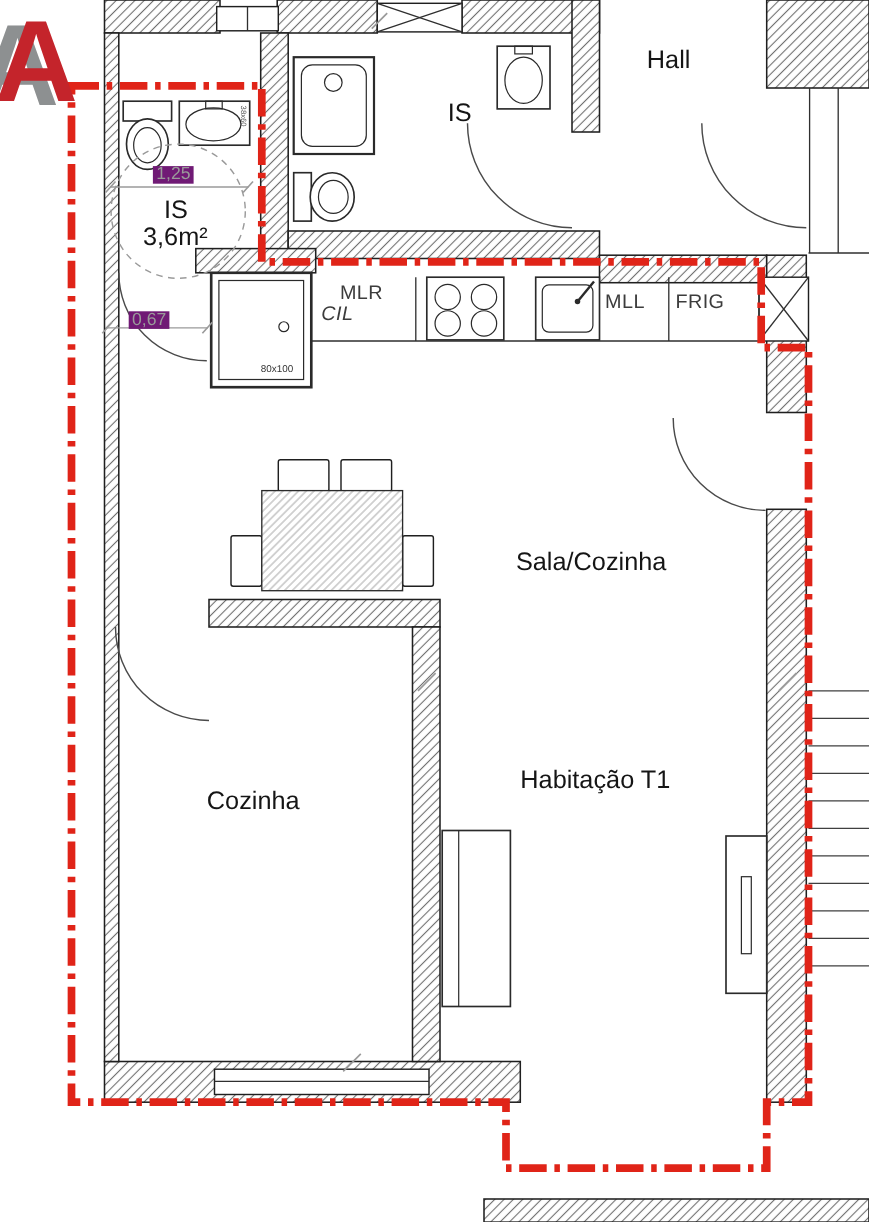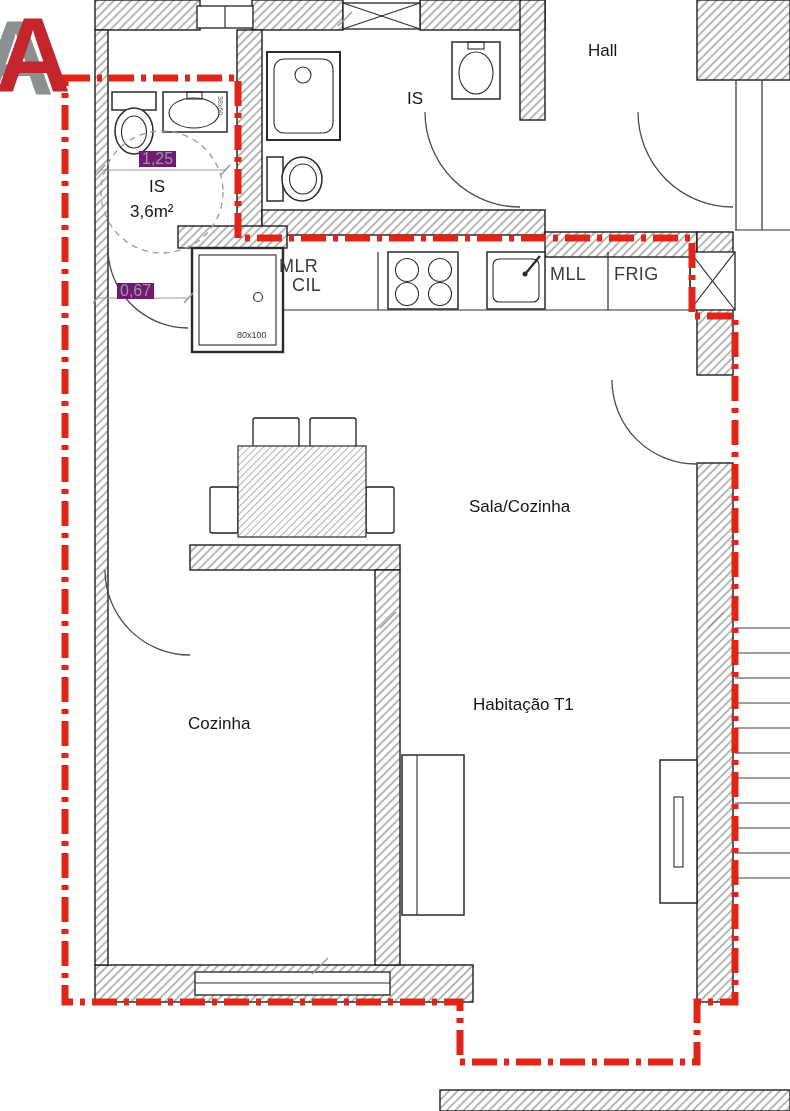--- a/index.html
+++ b/index.html
@@ -22,21 +22,21 @@
   .dashcircle{fill:none;stroke:var(--dim-gray,#a3a3a3);stroke-width:1.3;stroke-dasharray:6 5;}
   .stair{stroke:#3f3f3f;stroke-width:1.2;}
   .red{fill:none;stroke:var(--boundary-red,#e02418);stroke-width:7;stroke-dasharray:25 7 5 7;}
   .tbl{fill:url(#hatch2);stroke:#2a2a2a;stroke-width:1.2;}
   .logo-red-t{fill:var(--logo-red,#c4242b);font-weight:bold;font-size:105px;
               font-family:"Liberation Sans",sans-serif;}
   .logo-gray-t{fill:var(--logo-gray,#8d9091);font-weight:bold;font-size:105px;
               font-family:"Liberation Sans",sans-serif;}
 
   
-  .lbl{position:absolute;color:var(--text-dark,#151515);font-size:17px;line-height:1.1;
+  .lbl{position:absolute;color:var(--text-dark,#151515);font-size:23px;line-height:1.1;
        white-space:nowrap;}
   .lbl-k{position:absolute;color:var(--kitchen-text,#3c3c3c);font-size:18px;line-height:1.05;
        white-space:nowrap;letter-spacing:.4px;}
   .lbl-dim{position:absolute;color:var(--dim-gray,#9a9a9a);font-size:16px;line-height:1;
        background:#701a75;padding:0 3px;white-space:nowrap;}
   .lbl-tiny{position:absolute;color:#333;font-size:9px;line-height:1;white-space:nowrap;}
   .lbl-vtiny{position:absolute;color:#555;font-size:7px;line-height:1;white-space:nowrap;
        writing-mode:vertical-rl;}
 </style>
 </head>
@@ -210,22 +210,22 @@
   </svg>
 
   <div class="lbl" style="left:588px;top:42px;">Hall</div>
   <div class="lbl" style="left:407px;top:90px;">IS</div>
   <div class="lbl" style="left:149px;top:178px;">IS</div>
   <div class="lbl" style="left:130px;top:203px;">3,6m²</div>
   <div class="lbl" style="left:469px;top:498px;text-align:right;">Sala/Cozinha</div>
   <div class="lbl" style="left:473px;top:672px;margin-top:24px;">Habitação T1</div>
   <div class="lbl" style="left:188px;top:715px;">Cozinha</div>
 
-  <div class="lbl-k" style="left:279px;top:257px;text-align:right;">MLR</div>
-  <div class="lbl-k" style="left:292px;top:276px;">CIL</div>
+  <div class="lbl-k" style="left:309px;top:257px;text-align:right;">MLR</div>
+  <div class="lbl-k" style="left:292px;top:276px;font-style:italic;">CIL</div>
   <div class="lbl-k" style="left:550px;top:265px;">MLL</div>
   <div class="lbl-k" style="left:614px;top:265px;">FRIG</div>
 
   <div class="lbl-dim" style="left:139px;top:151px;">1,25</div>
   <div class="lbl-dim" style="left:117px;top:283px;">0,67</div>
   <div class="lbl-tiny" style="left:237px;top:331px;">80x100</div>
   <div class="lbl-vtiny" style="left:217px;top:96px;">38x60</div>
 
 </div>
 

